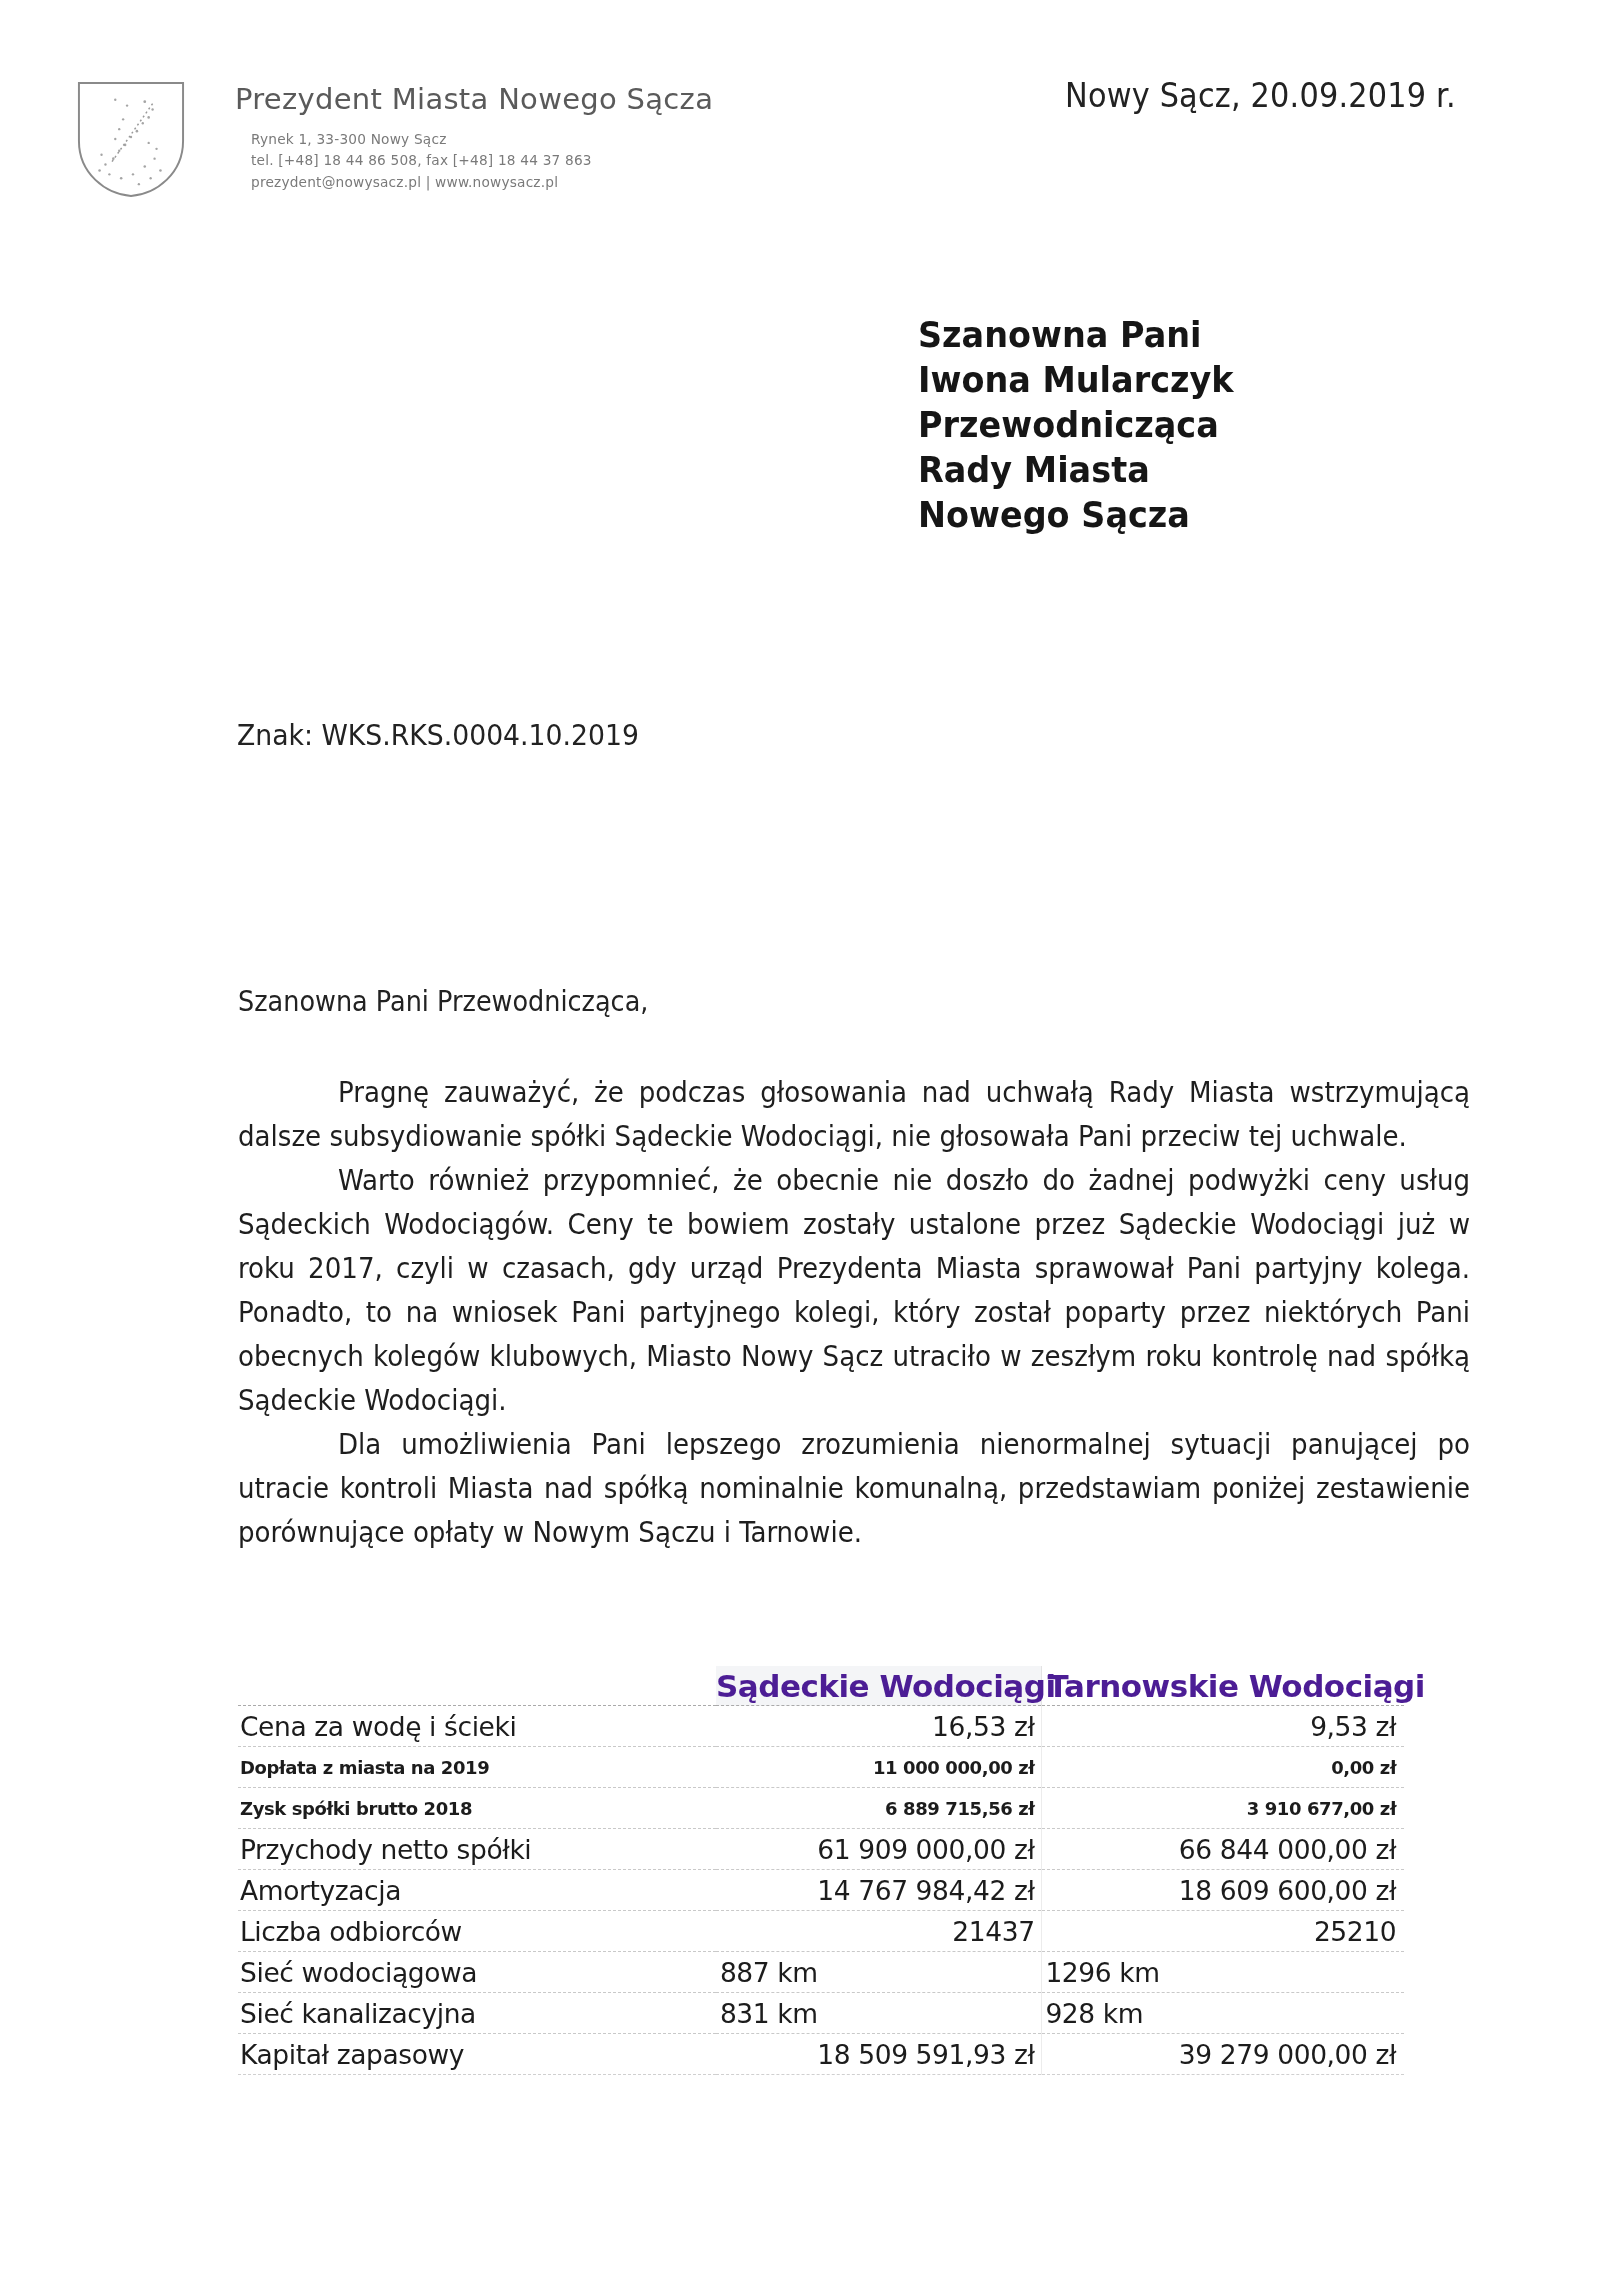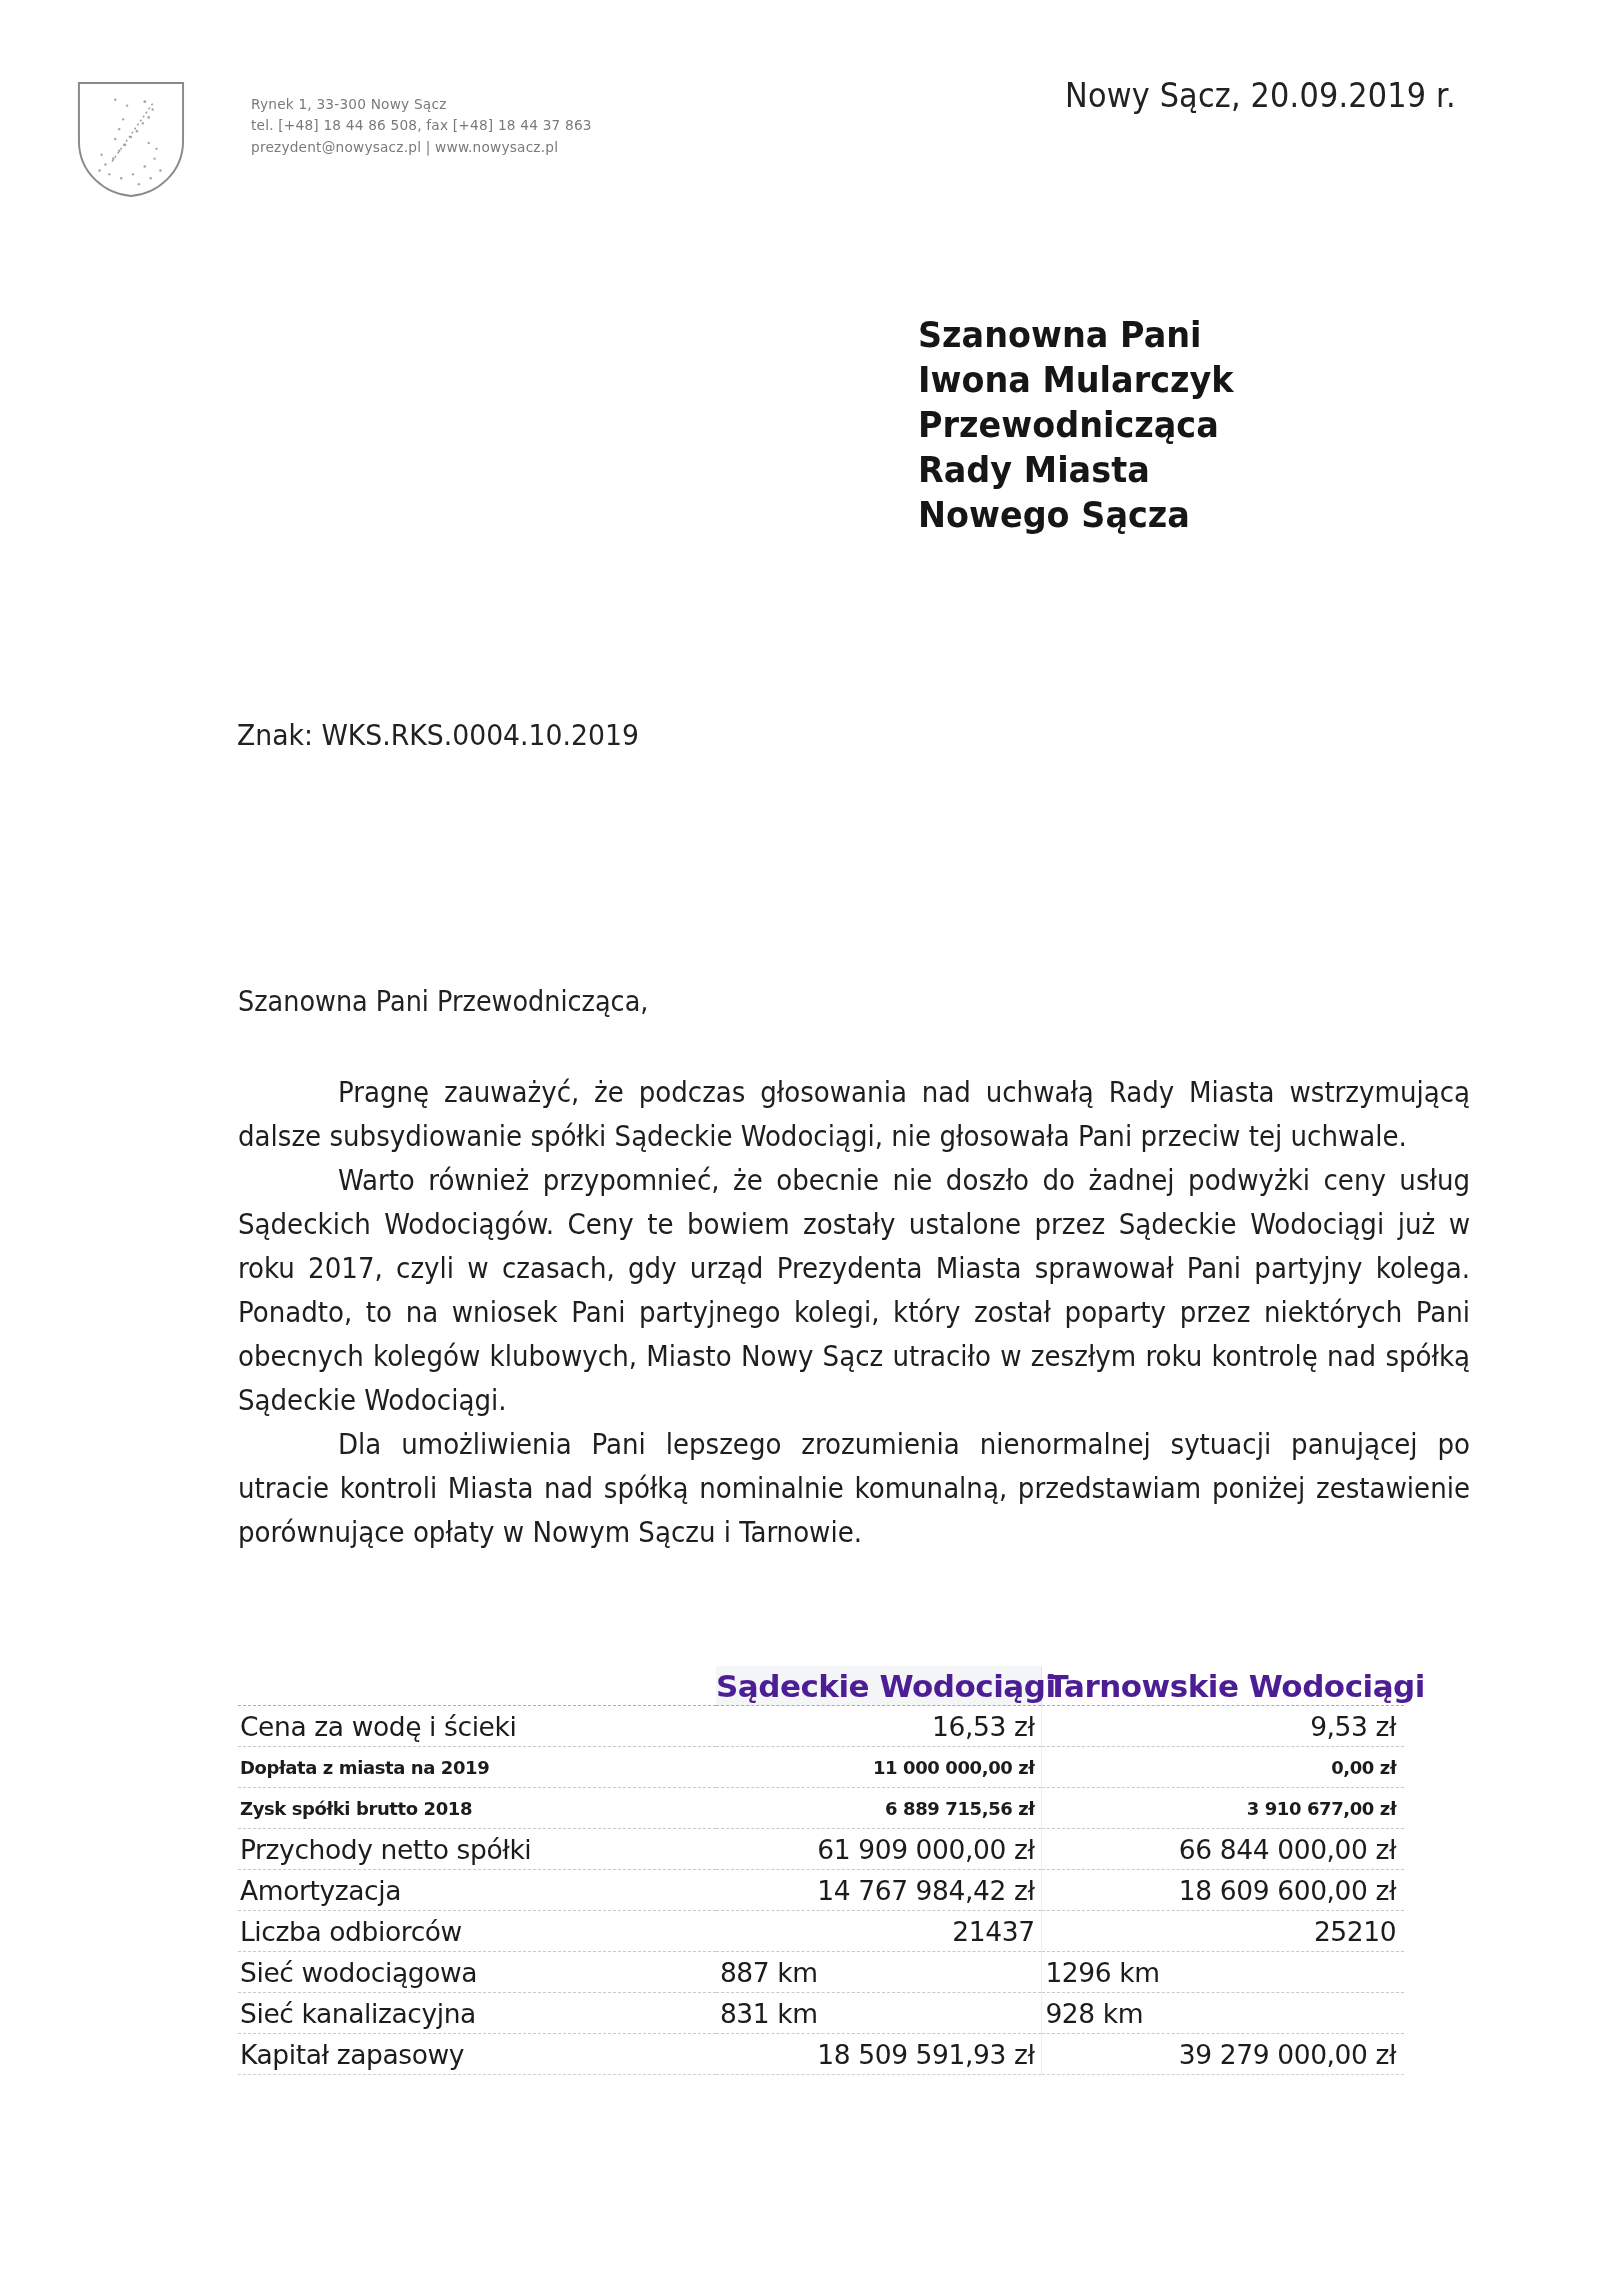--- a/index.html
+++ b/index.html
@@ -76,20 +76,21 @@
         <circle cx="40" cy="60" r="1.2"></circle>
       <circle cx="74" cy="64" r="1.2"></circle>
         <circle cx="82" cy="70" r="1.2"></circle>
         <circle cx="26" cy="76" r="1.2"></circle>
     </g>
     <path d="M78 24 L36 84" stroke="#9a9a9a" stroke-width="1.5" stroke-dasharray="2 3" fill="none"></path>
   </svg>
 </div>
 
 <div class="letterhead">
+  <div class="lh-title">Prezydent Miasta Nowego Sącza</div>
   <div class="lh-gap"></div>
   <div class="lh-small">Rynek 1, 33-300 Nowy Sącz</div>
   <div class="lh-small">tel. [+48] 18 44 86 508, fax [+48] 18 44 37 863</div>
   <div class="lh-small">prezydent@nowysacz.pl | www.nowysacz.pl</div>
 </div>
 
 <div class="date">Nowy Sącz, 20.09.2019 r.</div>
 
 <div class="addressee">
   <div>Szanowna Pani</div>

